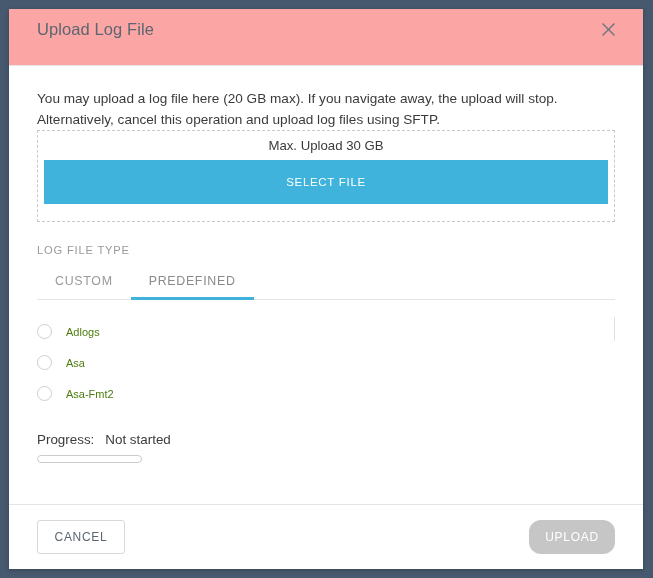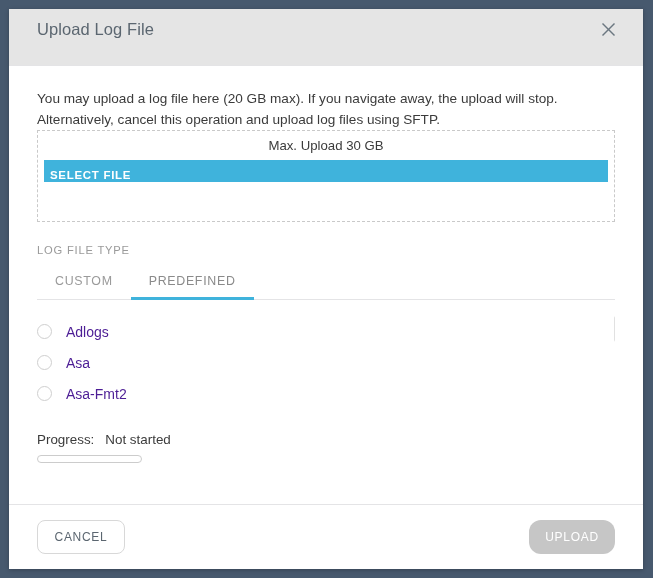--- a/index.html
+++ b/index.html
@@ -33,21 +33,21 @@
     box-shadow: 0 1px 4px rgba(0,0,0,0.25);
     display: flex;
     flex-direction: column;
     overflow: hidden;
   }
 
   
   .modal-header {
     height: 57px;
     flex: 0 0 57px;
-    background: #e5e5e5;
+    background: #fca5a5;
     border-bottom: 1px solid #e4e4e6;
     display: flex;
     align-items: center;
     justify-content: space-between;
     padding: 0 20px 16px 28px;
     box-sizing: border-box;
   }
   .modal-title {
     font-size: 16.5px;
     color: #5b6670;
@@ -92,27 +92,27 @@
   .dropzone-label {
     text-align: center;
     font-size: 13.2px;
     color: #3b3b3b;
     line-height: 18px;
     padding-bottom: 5px;
   }
   .select-file-btn {
     display: block;
     width: 100%;
-    height: 22px;
+    height: 44px;
     line-height: 28px;
-    text-align: left;
+    text-align: center;
     background: #3fb3dc;
     color: #ffffff;
     font-size: 11.5px;
-    font-weight: bold;
+    font-weight: normal;
     letter-spacing: 0.7px;
     border: none;
     cursor: pointer;
     font-family: "Liberation Sans", sans-serif;
   }
 
   
   .section-label {
     font-size: 11.2px;
     color: #9a9a9a;
@@ -156,22 +156,22 @@
     width: 15px;
     height: 15px;
     border-radius: 50%;
     border: 1px solid #cfcfcf;
     box-sizing: border-box;
     margin-right: 14px;
     flex: 0 0 15px;
     background: #fff;
   }
   .radio-label {
-    font-size: 14px;
-    color: #4c1d95;
+    font-size: 11px;
+    color: #4d7c0f;
   }
   .list-scrollbar {
     position: absolute;
     right: -4px;
     top: 16px;
     width: 5px;
     height: 26px;
     border-radius: 3px;
     background: #e1e1e1;
     cursor: pointer;
@@ -212,21 +212,21 @@
     justify-content: space-between;
     padding: 0 28px;
     box-sizing: border-box;
     background: #ffffff;
   }
   .btn-cancel {
     min-width: 88px;
     height: 34px;
     background: #ffffff;
     border: 1px solid #d8d8d8;
-    border-radius: 8px;
+    border-radius: 3px;
     color: #5b6670;
     font-size: 12px;
     letter-spacing: 0.7px;
     cursor: pointer;
     font-family: "Liberation Sans", sans-serif;
   }
   .btn-upload {
     min-width: 86px;
     height: 34px;
     background: #c6c6c6;

